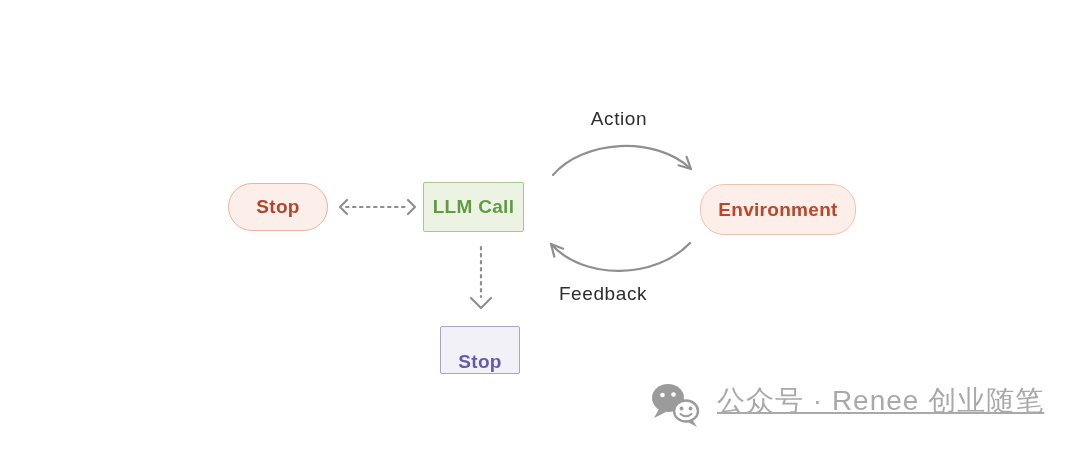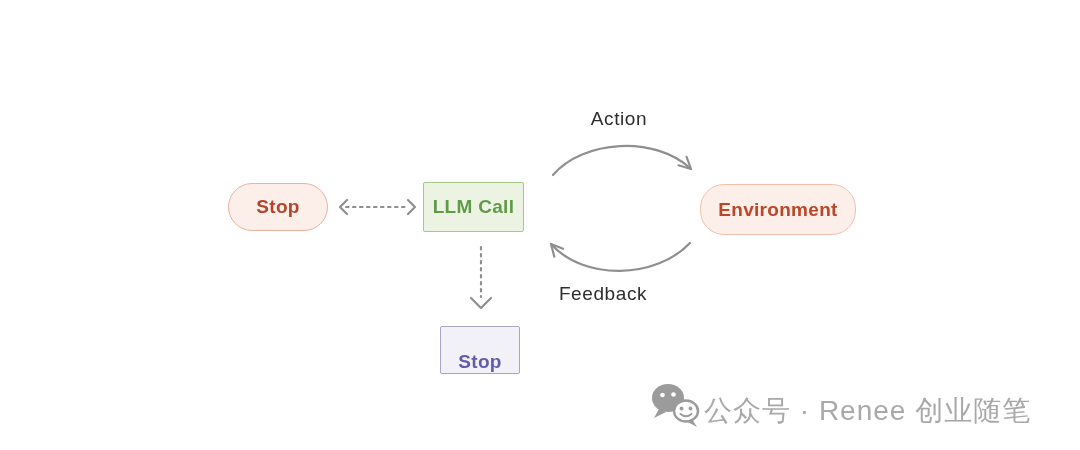--- a/index.html
+++ b/index.html
@@ -64,22 +64,24 @@
     letter-spacing: 0.6px;
     white-space: nowrap;
   }
   .label-action   { left: 619px; top: 119px; }
   .label-feedback { left: 603px; top: 294px; }
 
   .watermark {
     position: absolute;
     left: 648px; top: 382px;
     display: flex;
-    align-items: flex-end;
+    align-items: flex-start;
+    gap: 13px;
     color: var(--watermark);
+    text-decoration: underline;
   }
   .watermark-text {
     font-size: 28px;
     letter-spacing: 1px;
     white-space: nowrap;
   }
   .stroke-arrow { stroke: var(--arrow); fill: none; stroke-width: 2.2; stroke-linecap: round; stroke-linejoin: round; }
   .dashed { stroke-dasharray: 2.5 4.5; }
 </style>
 </head>

